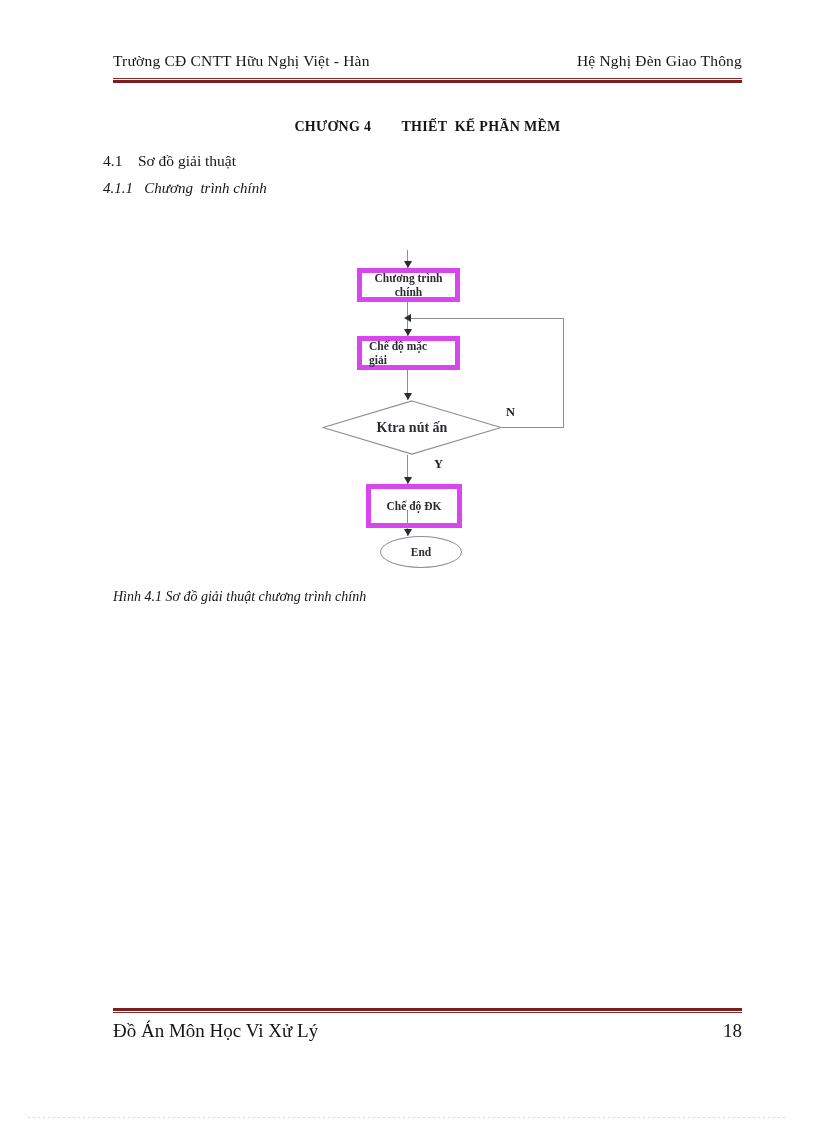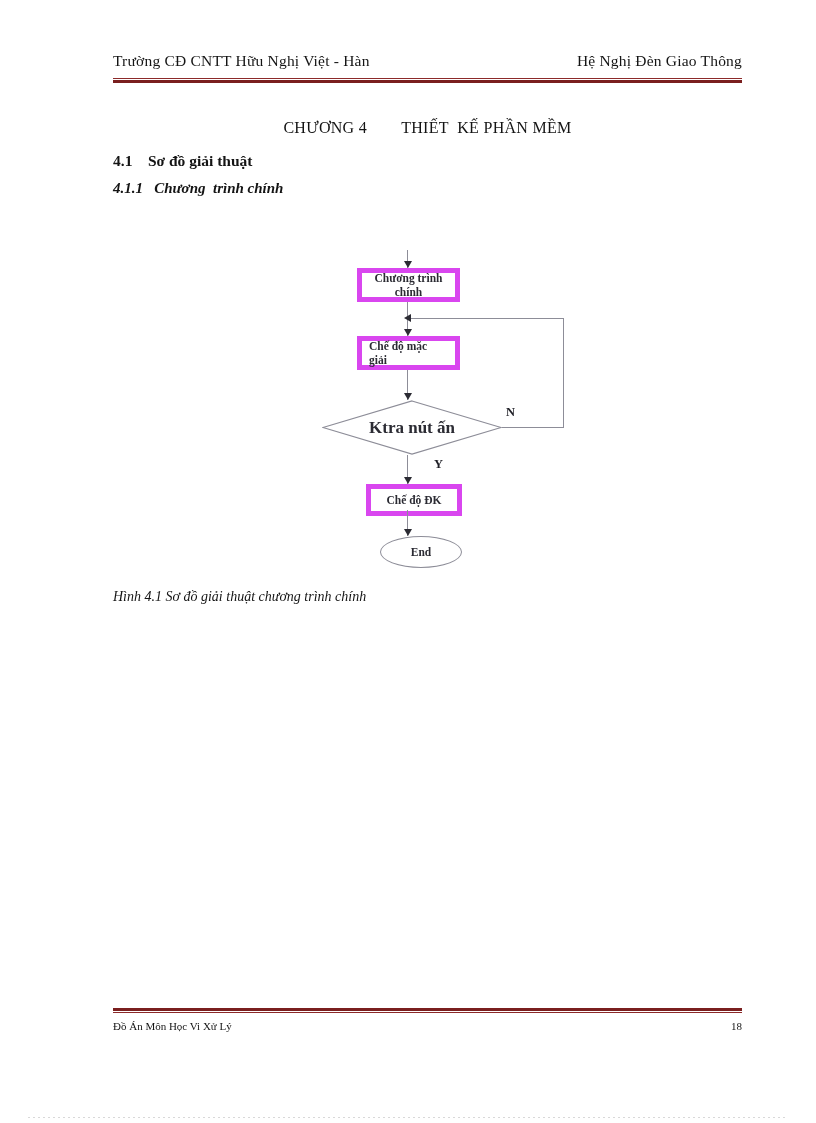--- a/index.html
+++ b/index.html
@@ -59,29 +59,29 @@
   #footer-rule .thick { top: 0; }
   #footer-rule .thin  { top: 4px; }
 
   
   .chapter-title {
     position: absolute;
     left: 113px;
     top: 119px;
     width: 629px;
     text-align: center;
-    font-size: 16px;
-    font-weight: normal;
+    font-size: 14px;
+    font-weight: bold;
     letter-spacing: 0.3px;
     white-space: pre;
   }
   .sec-heading {
     position: absolute;
-    left: 113px;
-    font-weight: bold;
+    left: 103px;
+    font-weight: normal;
     white-space: pre;
   }
   #sec-41 {
     top: 152px;
     font-size: 15.5px;
   }
   #sec-411 {
     top: 180px;
     font-size: 15px;
     font-style: italic;
@@ -126,21 +126,21 @@
     height: 100%;
   }
   .fc-diamond-label {
     position: absolute;
     left: 0; top: 0;
     width: 100%;
     height: 100%;
     display: flex;
     align-items: center;
     justify-content: center;
-    font-size: 17px;
+    font-size: 14px;
     font-weight: bold;
     color: #2b2b33;
   }
   .fc-line {
     position: absolute;
     background: #8d8d98;
   }
   .fc-vline { width: 1px; }
   .fc-hline { height: 1px; }
   .fc-arrow-down {
@@ -177,21 +177,21 @@
 
   
   .footer {
     position: absolute;
     left: 113px;
     top: 1020px;
     width: 629px;
     display: flex;
     justify-content: space-between;
     align-items: baseline;
-    font-size: 11px;
+    font-size: 19px;
     white-space: nowrap;
   }
 
   .scan-line {
     position: absolute;
     left: 28px;
     top: 1117px;
     width: 760px;
     height: 1px;
     background: repeating-linear-gradient(to right, #b9b9b9 0 2px, transparent 2px 5px);
@@ -248,21 +248,21 @@
     <div class="fc-line fc-hline" style="left:202px; top:222px; width:61px;"></div>
     <div class="fc-line fc-vline" style="left:263px; top:113px; height:110px;"></div>
     <div class="fc-line fc-hline" style="left:108px; top:113px; width:155px;"></div>
     <div class="fc-arrow-left" style="left:104px; top:109px;"></div>
     <div class="fc-branch-label" style="left:206px; top:200px;">N</div>
 
     <div class="fc-line fc-vline" style="left:107px; top:250px; height:29px;"></div>
     <div class="fc-arrow-down" style="left:104px; top:272px;"></div>
     <div class="fc-branch-label" style="left:134px; top:252px;">Y</div>
 
-    <div class="fc-shape fc-box" style="left:66px; top:279px; width:96px; height:32px;">
+    <div class="fc-shape fc-box" style="left:66px; top:279px; width:96px; height:44px;">
       <span>Chế độ ĐK</span>
     </div>
 
     <div class="fc-line fc-vline" style="left:107px; top:305px; height:26px;"></div>
     <div class="fc-arrow-down" style="left:104px; top:324px;"></div>
 
     <div class="fc-shape fc-ellipse" style="left:80px; top:331px; width:82px; height:32px;">
       <span>End</span>
     </div>
 

